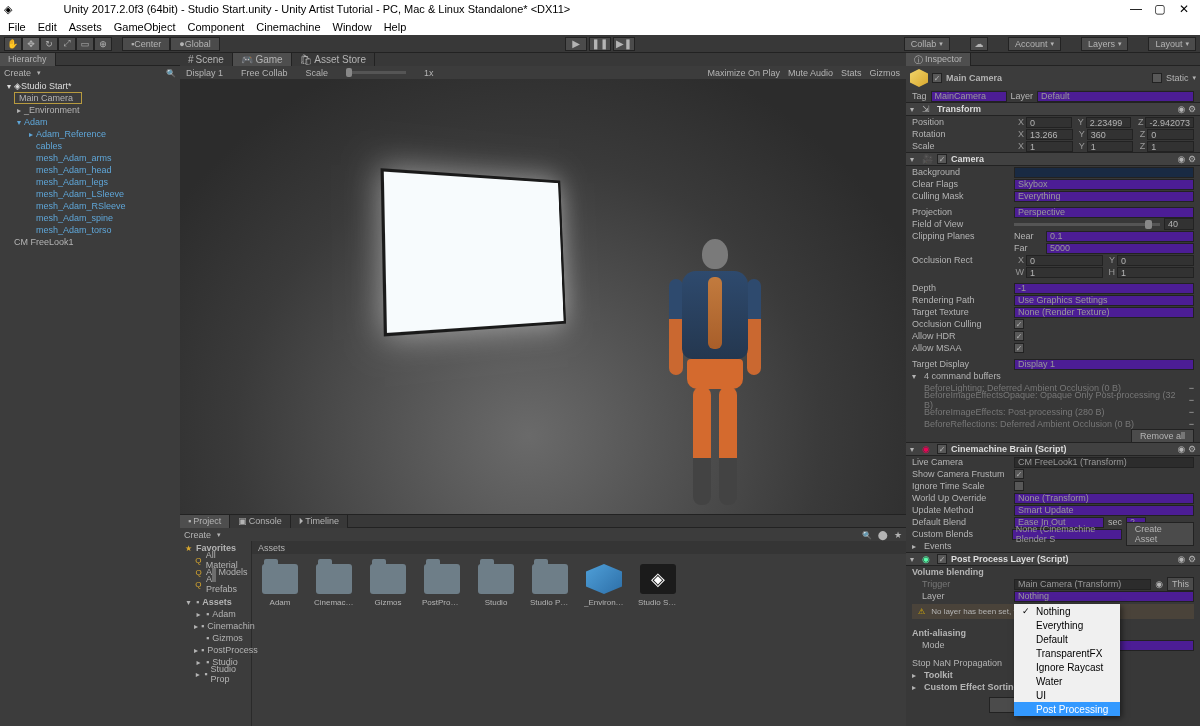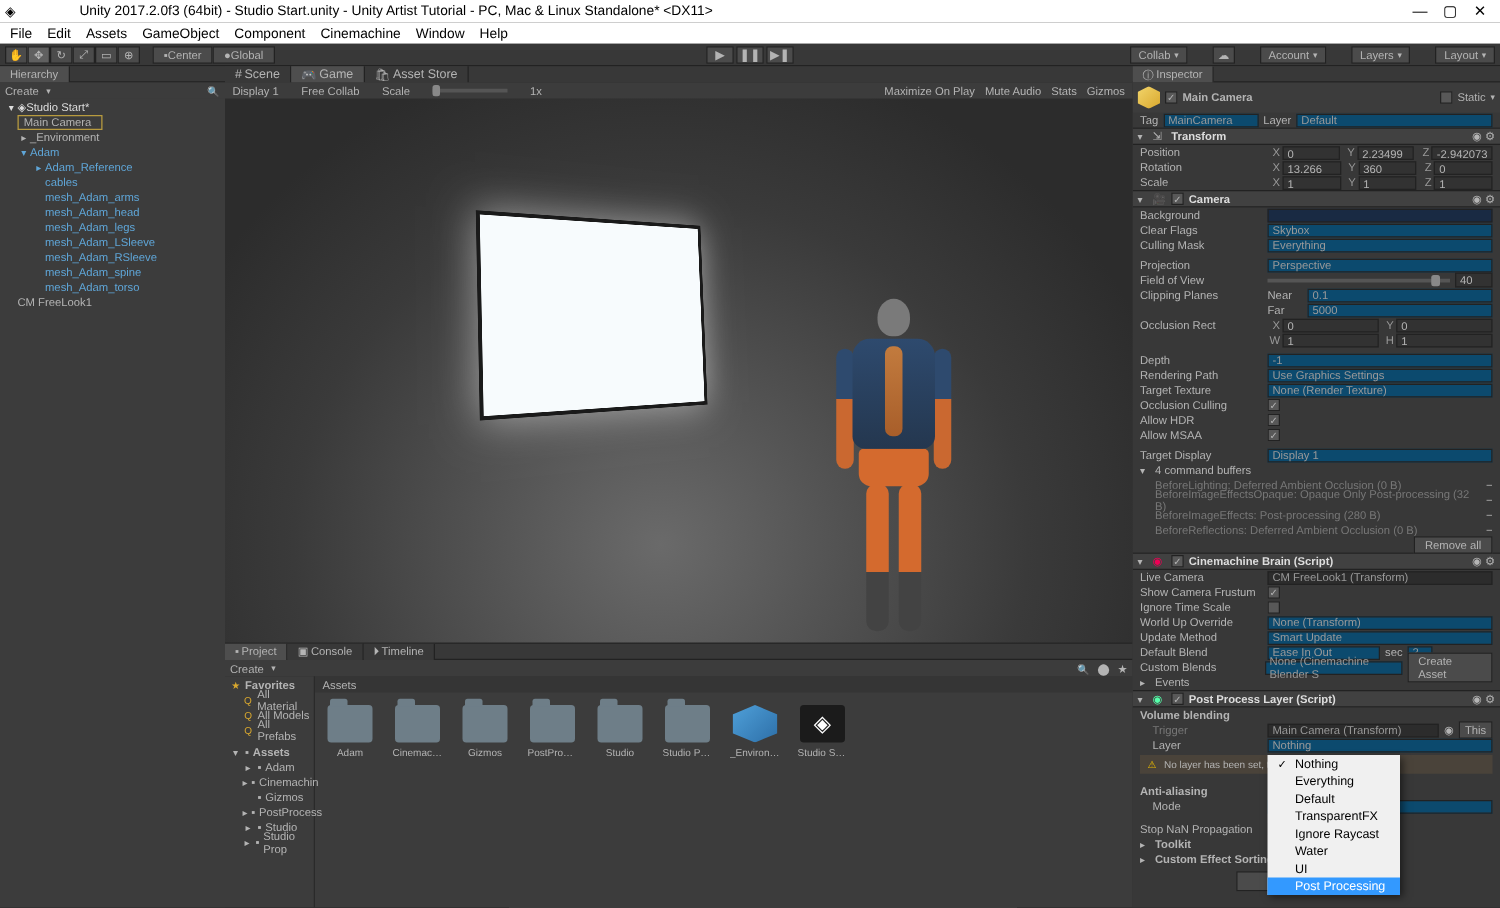--- a/index.html
+++ b/index.html
@@ -58,21 +58,21 @@
 .asset { width:40px; text-align:center; font-size:8px; cursor:pointer;}
 .asset .folder{ width:36px; height:30px; background:#6e7e88; border-radius:3px; margin:0 auto 4px; position:relative;}
 .asset .folder::before{content:''; position:absolute; top:-5px; left:2px; width:14px; height:6px; background:#6e7e88; border-radius:2px 2px 0 0;}
 .asset .cube{ width:36px; height:30px; margin:0 auto 4px; background:linear-gradient(135deg,#4fa0d9,#2d6fa8); clip-path: polygon(50% 0%, 100% 25%, 100% 75%, 50% 100%, 0% 75%, 0% 25%); position:relative;}
 .asset .unity{ width:36px; height:30px; margin:0 auto 4px; background:#1b1b1b; border-radius:3px; display:flex; align-items:center; justify-content:center; color:#fff; font-size:18px;}
 .asset .txt{ white-space:nowrap; overflow:hidden; text-overflow:ellipsis;}
 .right-col { width: 294px; background: #383838; display:flex; flex-direction:column; font-size:9px; overflow:hidden;}
 .insp-body{flex:1; overflow:auto;}
 .insp-row { display:flex; align-items:center; padding:1px 6px; height:12px; gap:4px;}
 .insp-label{ width:98px; color:#b4b4b4;}
-.insp-val{ flex:1; background:#0c4a6e; border:1px solid #222; height:11px; padding:0 3px; display:flex; align-items:center; color:#999;}
+.insp-val{ flex:1; background:#4c1d95; border:1px solid #222; height:11px; padding:0 3px; display:flex; align-items:center; color:#999;}
 .insp-val.dark{background:#2c2c2c;}
 .insp-header{ background:#414141; height:14px; display:flex; align-items:center; padding:0 4px; gap:4px; border-top:1px solid #222; border-bottom:1px solid #222; cursor:pointer;}
 .insp-header .exp{font-size:8px; width:8px;}
 .insp-header .ic{width:11px;height:11px;}
 .insp-header b{font-weight:bold; color:#ddd;}
 .comp-top{ background:#3c3c3c; padding:2px 4px; display:flex; align-items:center; gap:4px; height:24px;}
 .cube-ic{width:18px;height:18px;background:linear-gradient(135deg,#f2d56b,#d9a82e);clip-path:polygon(50% 0%,100% 25%,100% 75%,50% 100%,0% 75%,0% 25%);}
 .xyz{display:flex; flex:1; gap:2px; align-items:center;}
 .xyz span.l{width:10px; text-align:right; color:#999;}
 .xyz .v{flex:1; background:#323232; border:1px solid #222; height:11px; padding:0 3px;}

